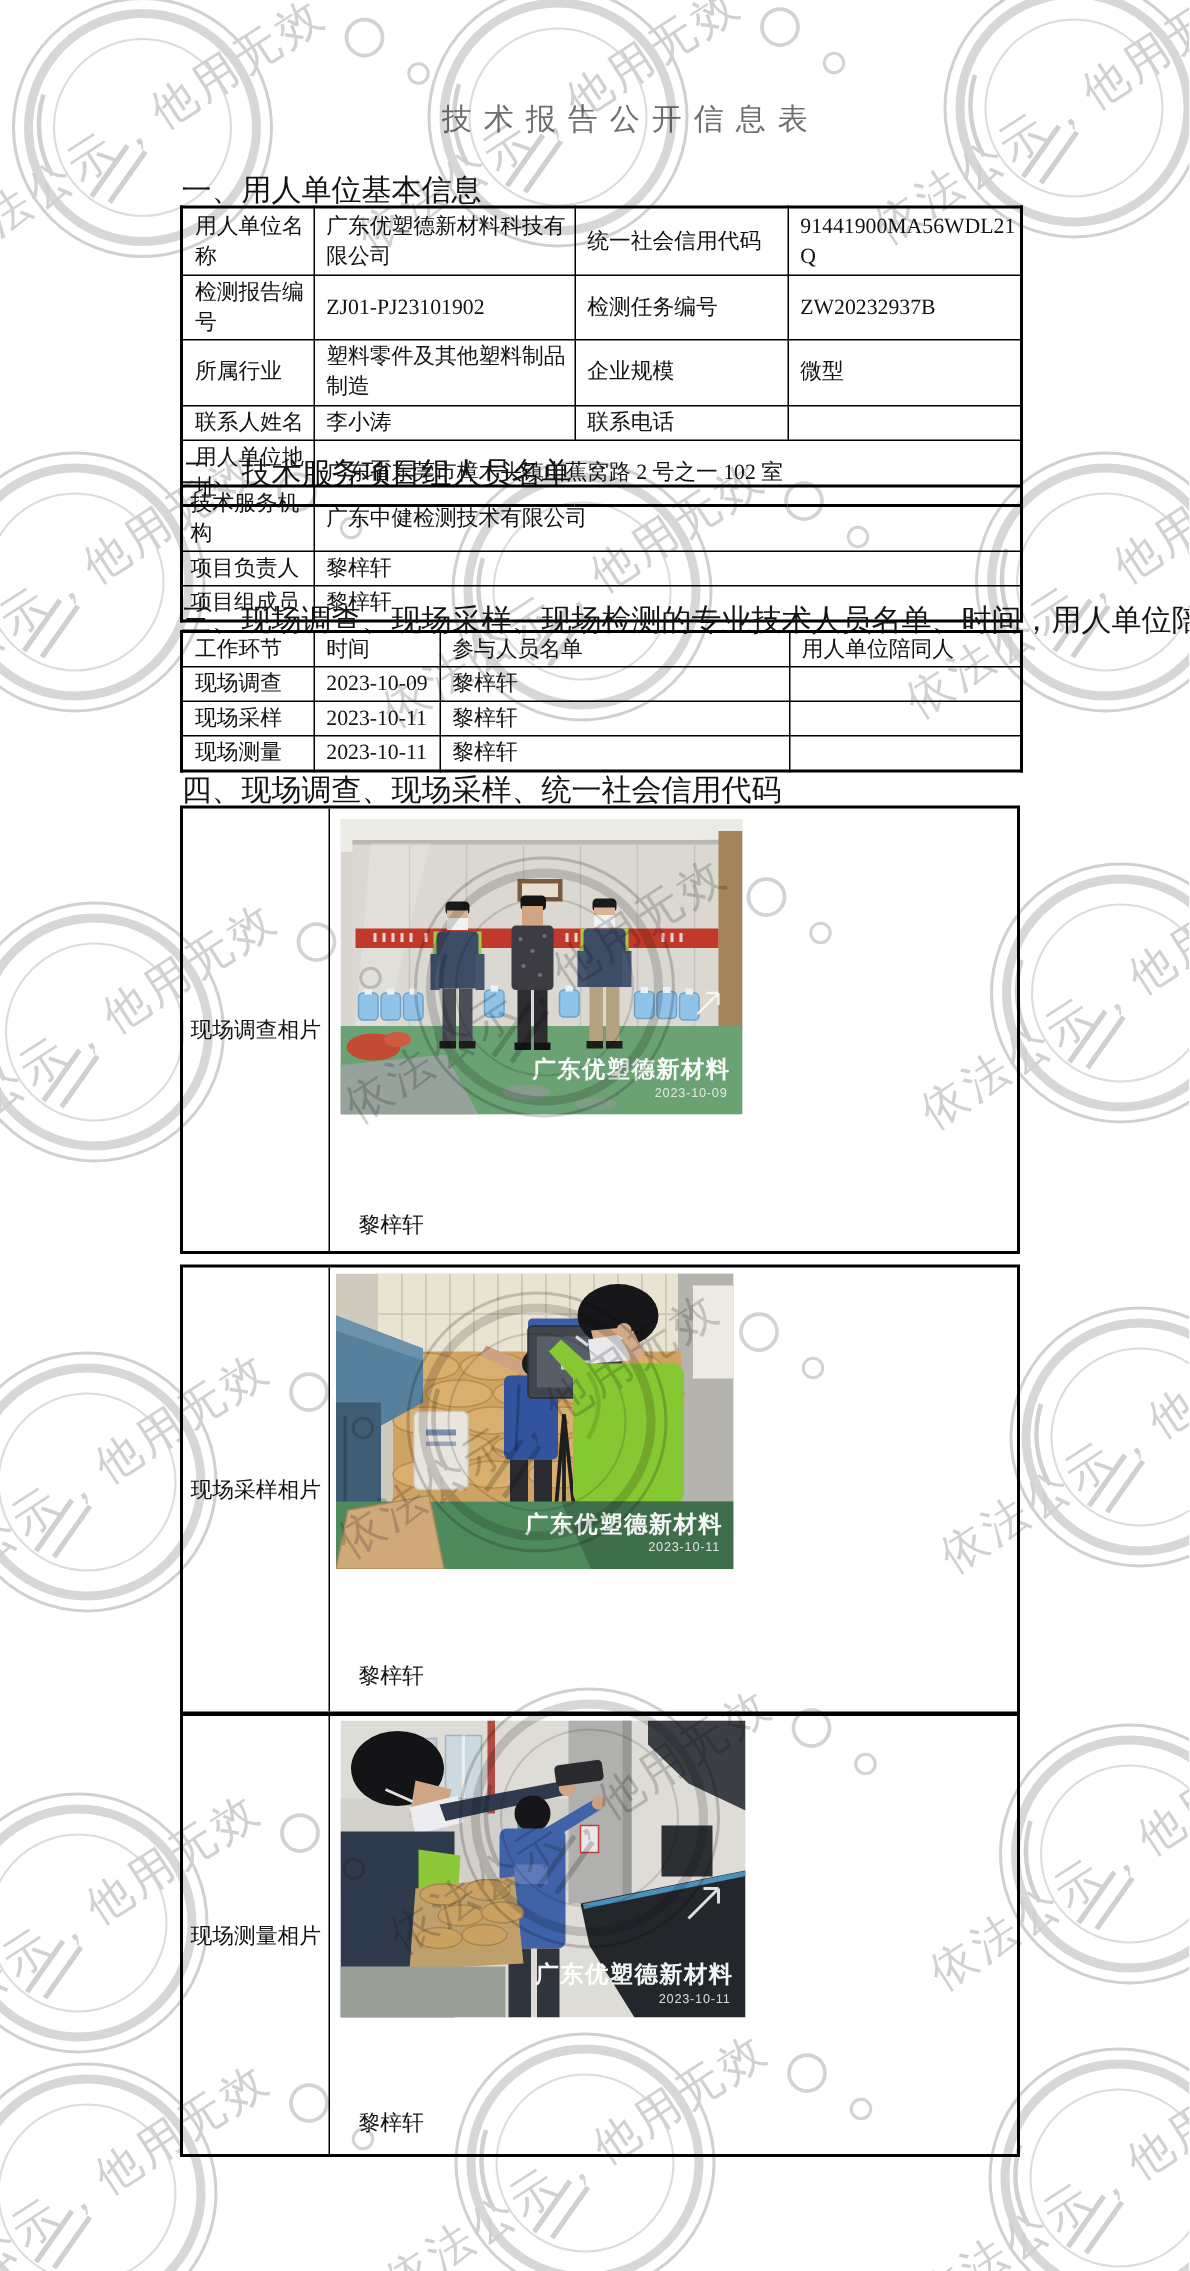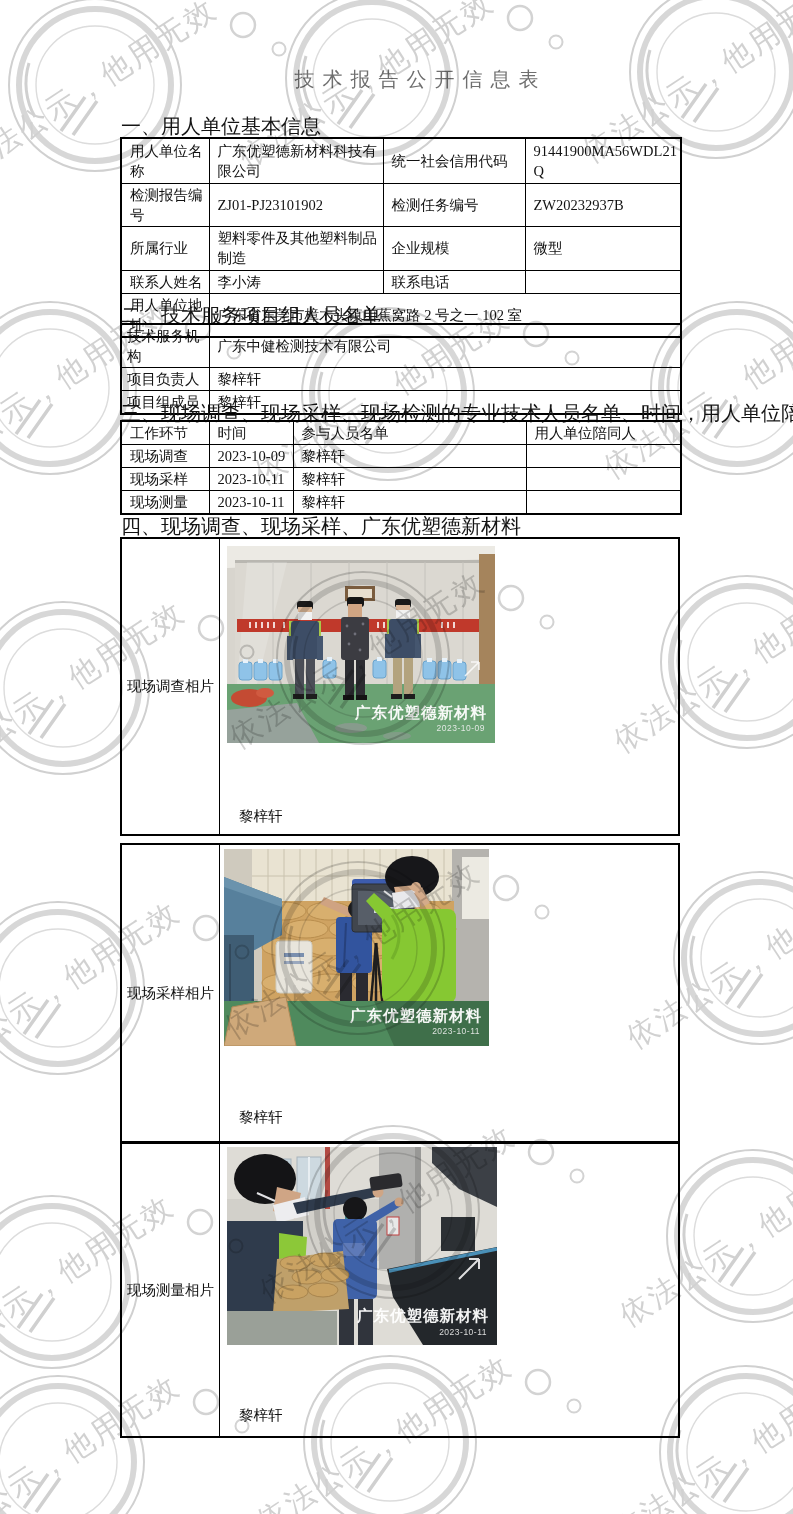--- a/index.html
+++ b/index.html
@@ -135,21 +135,21 @@
     </tr>
     <tr style="height:21px">
       <td class="c">现场测量</td>
       <td class="c">2023-10-11</td>
       <td>黎梓轩</td>
       <td></td>
     </tr>
   </tbody>
     </table>
 
-  <div class="sechead" id="s4">四、现场调查、现场采样、广东优塑德新材料</div>
+  <div class="sechead" id="s4">四、现场调查、现场采样、统一社会信用代码</div>
 
   <div class="pbox" id="pb1">
     <div class="plabel">现场调查相片</div>
     <div class="pcell">
       <svg class="photo" style="left:7px;top:7px" width="268" height="197" viewBox="0 0 268 197">
         <rect x="0" y="0" width="268" height="197" fill="#d8d5ce"></rect>
         <polygon points="0,0 268,0 268,13 0,22" fill="#eceae4"></polygon>
         <rect x="8" y="15" width="246" height="123" fill="#dbd8d1"></rect>
         <rect x="8" y="14" width="246" height="3" fill="#b9b7b1"></rect>
         <g stroke="#c4c2bc" stroke-width="1">

